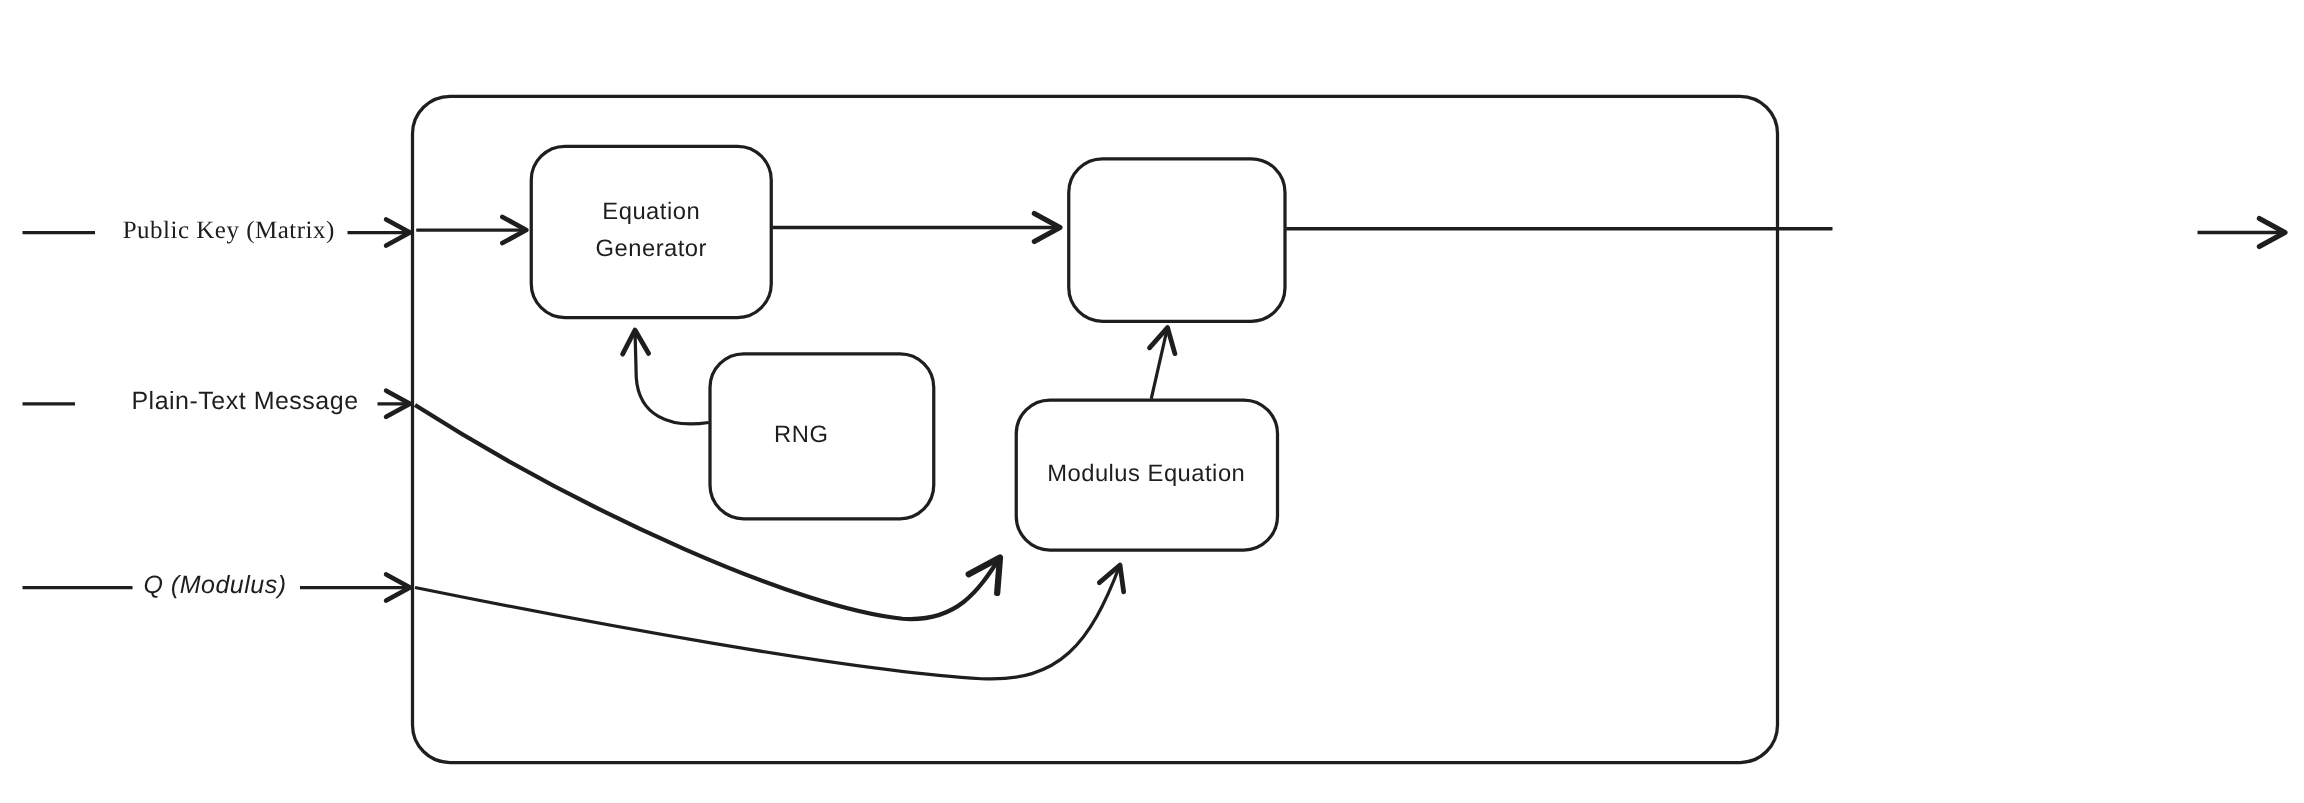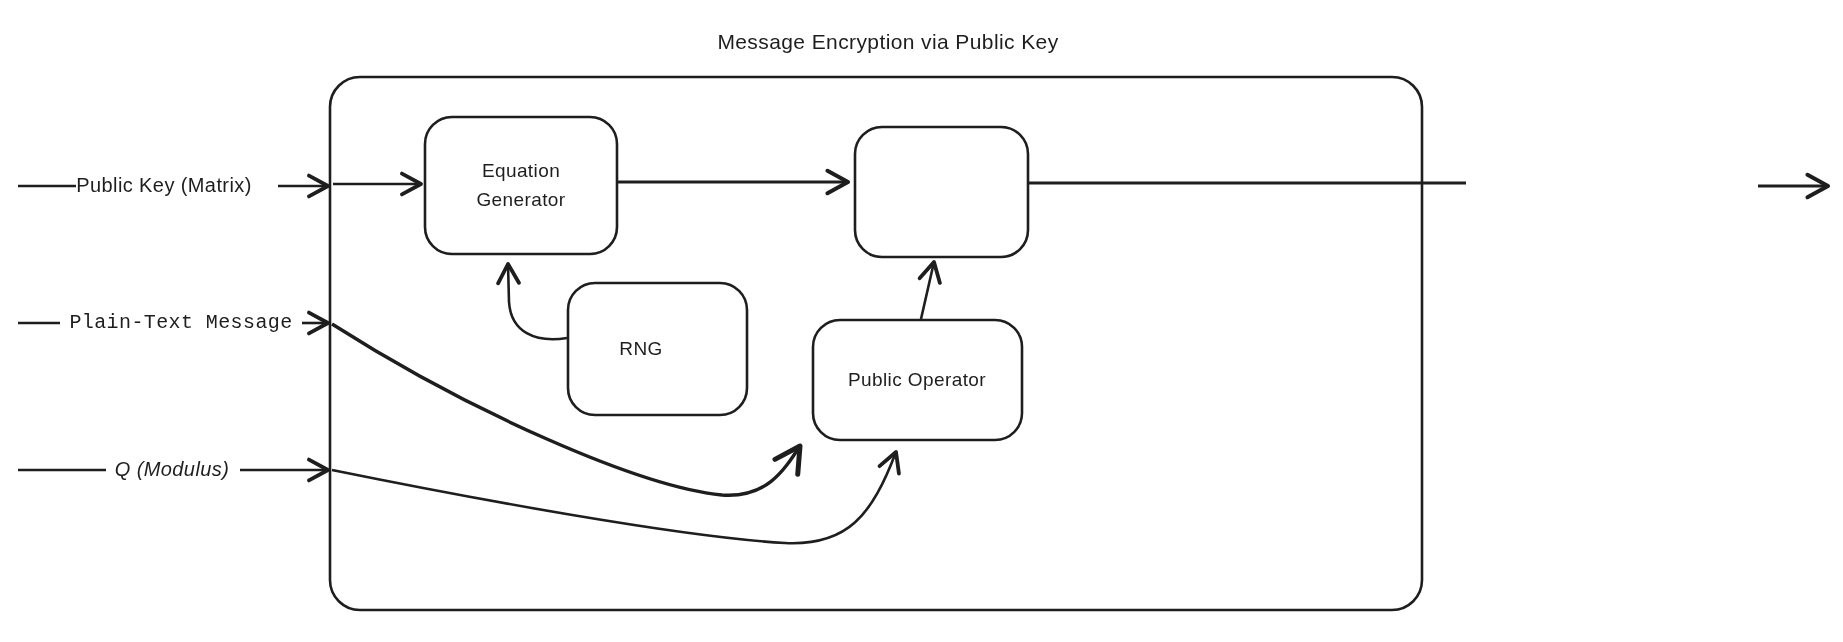--- a/index.html
+++ b/index.html
@@ -65,36 +65,35 @@
     <path d="M18,470 L106,470" fill="none" stroke="#1e1e1e" stroke-width="2.6"></path>
     <path d="M240,470 L328,470" fill="none" stroke="#1e1e1e" stroke-width="2.6" marker-end="url(#arrow)"></path>
 
     <path d="M618,182 L848,182" fill="none" stroke="#1e1e1e" stroke-width="2.8" marker-end="url(#arrow)"></path>
     <path d="M921,319 L934,262" fill="none" stroke="#1e1e1e" stroke-width="2.6" marker-end="url(#arrow)"></path>
 
     <path d="M1029,183 L1466,183" fill="none" stroke="#1e1e1e" stroke-width="2.8"></path>
     <path d="M1758,186 L1828,186" fill="none" stroke="#1e1e1e" stroke-width="2.8" marker-end="url(#arrow)"></path>
   </svg>
 
-  <div class="label title" style="left:888px;top:42px;">Message Encryption via Public Key</div>
 
-  <div class="label" style="left:164px;top:185px;">Public Key (Matrix)</div>
+  <div class="label" style="left:183px;top:185px;font-family:Liberation Serif, serif;">Public Key (Matrix)</div>
 
-  <div class="label" style="left:181px;top:322px;font-family:Liberation Mono, monospace;">Plain-Text Message</div>
+  <div class="label" style="left:196px;top:322px;">Plain-Text Message</div>
 
   <div class="label" style="left:172px;top:469px;font-style:italic;">Q (Modulus)</div>
 
 
   <div class="label node-label" style="left:521px;top:185px;">
     <span>Equation</span>
     <span>Generator</span>
   </div>
 
 
   <div class="label node-label" style="left:641px;top:349px;">
     <span>RNG</span>
   </div>
 
   <div class="label node-label" style="left:917px;top:380px;">
-    <span>Public Operator</span>
+    <span>Modulus Equation</span>
   </div>
 
 </div>
 
 </body></html>

